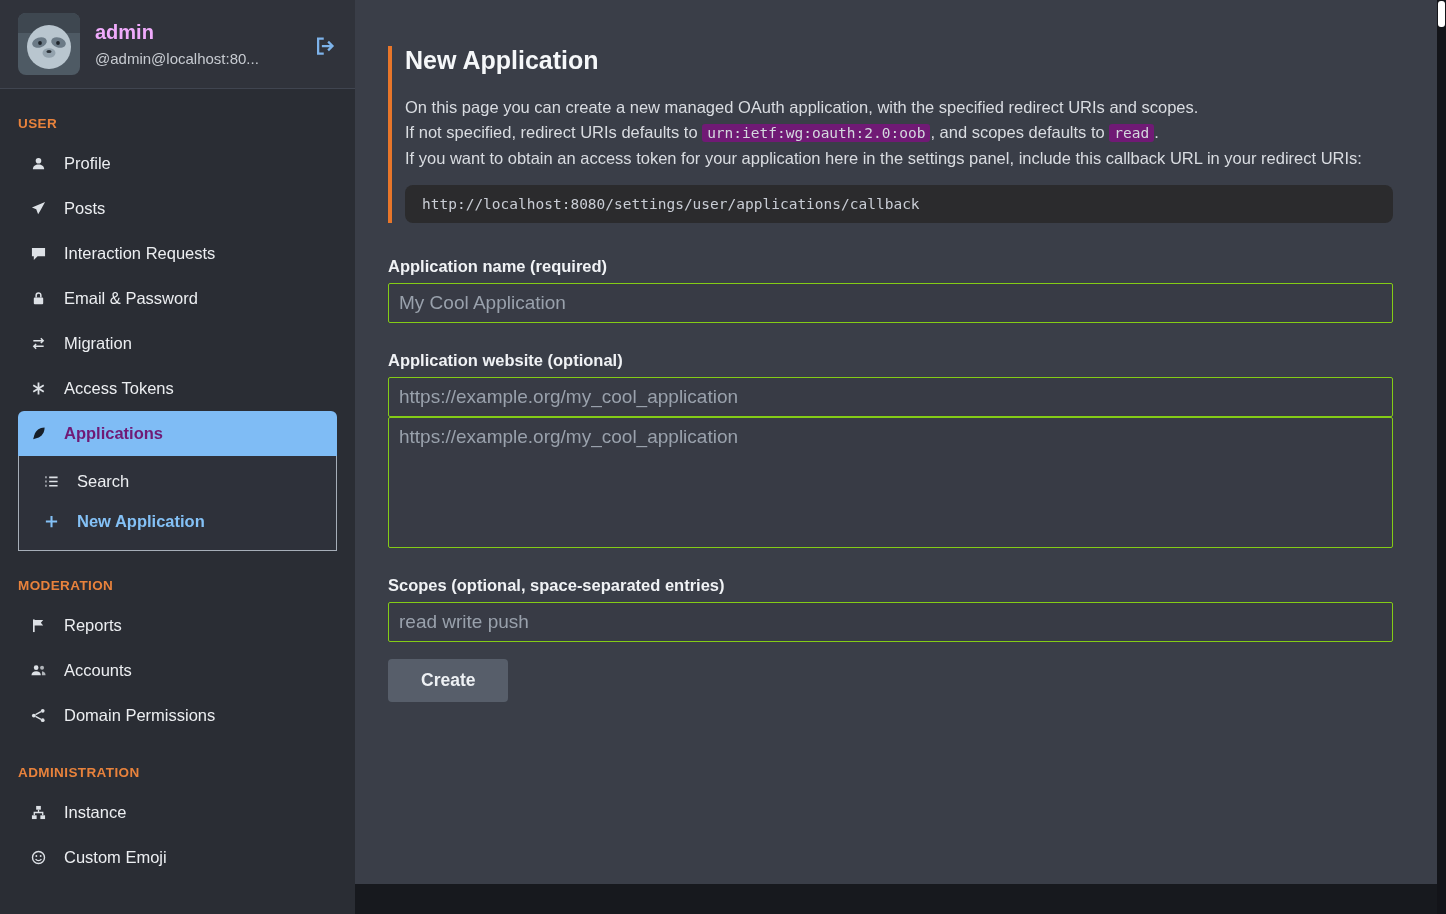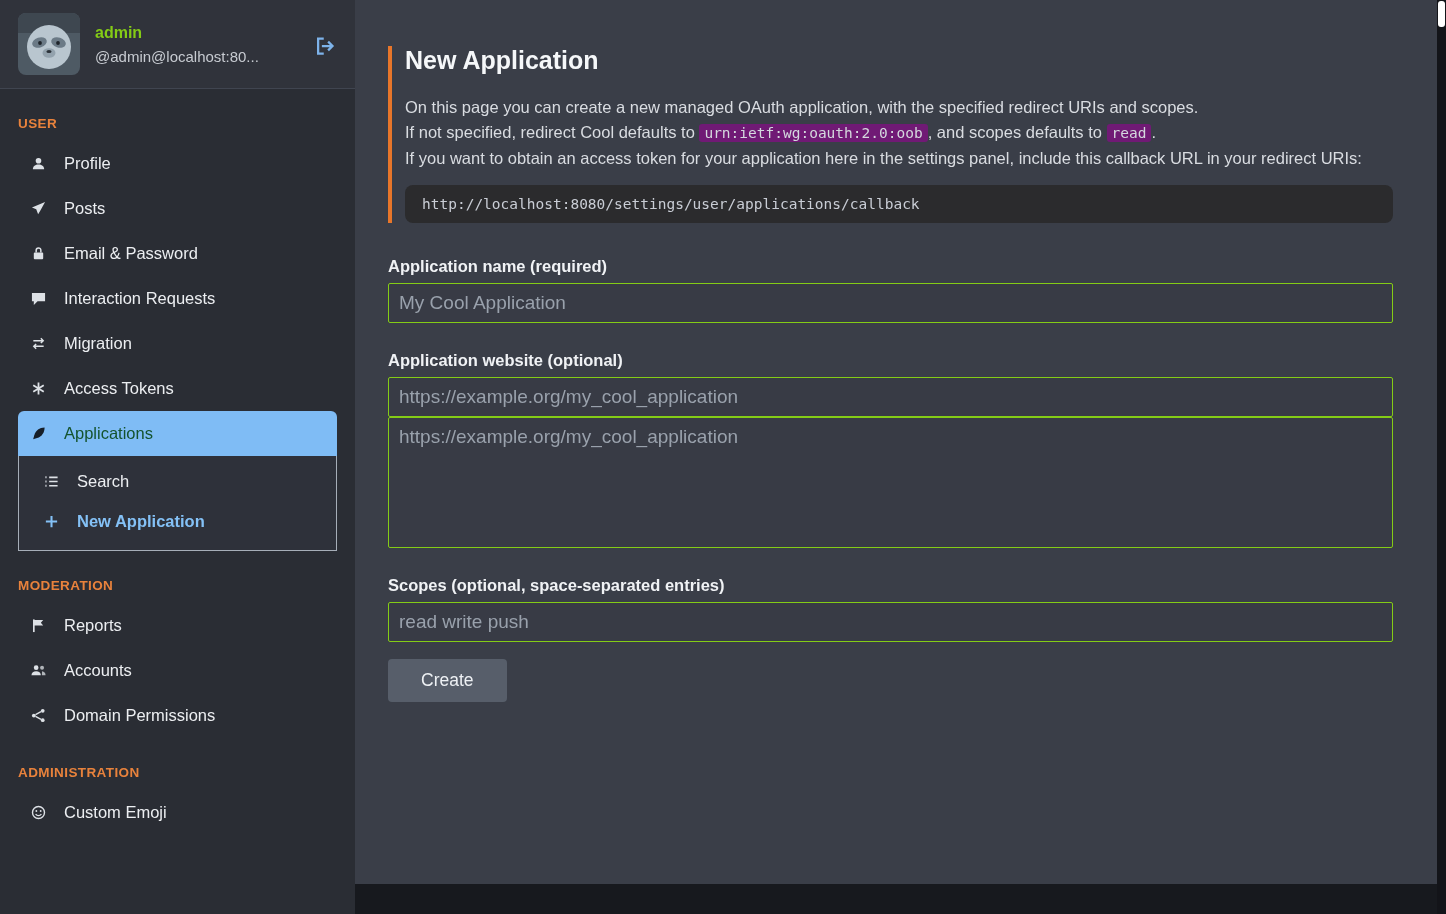--- a/index.html
+++ b/index.html
@@ -7,29 +7,29 @@
   body {
     width:1446px; height:914px; position:relative; overflow:hidden;
     background:#17191e; color:#e8eaed;
     font-family:"Liberation Sans", sans-serif;
   }
   
   .sidebar { position:absolute; left:0; top:0; width:355px; height:100%; background:#2a2d34; overflow:hidden; }
   .user-card { background:#30333b; border-bottom:1px solid #404550; padding:13px 18px; display:flex; align-items:center; gap:15px; position:relative; }
   .avatar { width:62px; height:62px; border-radius:8px; overflow:hidden; flex:0 0 auto; }
   .user-meta { min-width:0; }
-  .user-name { font-weight:bold; font-size:16px; color:#84cc16; margin-bottom:6px; }
+  .user-name { font-weight:bold; font-size:20px; color:#f0abfc; margin-bottom:6px; }
   .user-handle { font-size:15px; color:#c7cbd1; white-space:nowrap; }
   .logout { position:absolute; right:20px; top:36px; color:#7db3ea; width:20px; height:20px; cursor:pointer; }
   .logout svg { width:20px; height:20px; display:block; }
   .section-header { color:#e8823c; font-weight:bold; font-size:13.5px; letter-spacing:.4px; margin:27px 18px 10px; }
   .nav-item { display:flex; align-items:center; gap:17px; height:45px; margin:0 18px; padding:0 12px; font-size:16.5px; color:#eceef1; cursor:pointer; white-space:nowrap; }
   .nav-item .icon { width:17px; flex:0 0 17px; display:flex; justify-content:center; color:#dde1e6; }
   .icon svg { width:15px; height:15px; display:block; }
-  .nav-item.selected { background:#7fbcf5; color:#14532d; border-radius:6px 6px 0 0; font-weight:normal; }
+  .nav-item.selected { background:#7fbcf5; color:#701a75; border-radius:6px 6px 0 0; font-weight:bold; }
   .nav-item.selected .icon { color:#161e28; }
   .submenu { margin:0 18px; border:1px solid #a6aeb8; border-top:none; background:#2e313a; padding:5px 0 9px; }
   .submenu .nav-item { margin:0; padding:0 12px 0 24px; height:40px; }
   .subitem-new { color:#84c1f6; font-weight:bold; }
   .subitem-new .icon { color:#84c1f6; }
   
   .main { position:absolute; left:355px; top:0; width:1082px; height:884px; background:#3a3e48; padding:46px 44px 0 33px; overflow:hidden; }
   .hero { border-left:4px solid #e8762a; padding-left:13px; }
   h1.page-title { margin:0 0 20px; font-size:25px; color:#f5f7f9; font-weight:bold; }
   .intro-line { font-size:16.5px; color:#d9dce1; line-height:25px; }
@@ -37,21 +37,21 @@
   .code-block { margin:14px 0 0; background:#2b2b2d; border-radius:8px; padding:11px 17px; font-family:"DejaVu Sans Mono", monospace; font-size:14.5px; color:#c9cdd5; }
   .learn-link { display:inline-block; margin-top:22px; color:#7db1e8; font-size:16px; text-decoration:underline; cursor:pointer; }
   .form-label { font-weight:bold; font-size:16.5px; color:#f0f2f5; margin:28px 0 7px; }
   .form-label.first { margin-top:34px; }
   input.text-field, textarea.text-area {
     width:100%; background:#383b45; border:1px solid #84cc16; color:#fde047;
     font-size:19px; font-family:"Liberation Sans", sans-serif; padding:8px 10px; border-radius:2px; outline:none; display:block;
   }
   textarea.text-area { height:131px; resize:none; }
   ::placeholder { color:#99a1ac; opacity:1; }
-  .create-btn { margin-top:17px; background:#575e6a; color:#eef1f4; font-weight:normal; font-size:17.5px; border:none; border-radius:4px; padding:11px 33px; cursor:pointer; font-family:"Liberation Sans", sans-serif; }
+  .create-btn { margin-top:17px; background:#575e6a; color:#eef1f4; font-weight:bold; font-size:17.5px; border:none; border-radius:4px; padding:11px 33px; cursor:pointer; font-family:"Liberation Sans", sans-serif; }
   
   .scrollbar-track { position:absolute; right:0; top:0; width:9px; height:100%; background:#131419; }
   .scrollbar-thumb { position:absolute; top:1px; right:1px; width:7px; height:26px; background:#ffffff; border-radius:3px; cursor:pointer; }
 </style>
 </head>
 <body>
 
 <nav class="sidebar">
 
   <div class="user-card">
@@ -97,34 +97,34 @@
       <svg viewBox="0 0 16 16">
           <path d="M15 1L1 6.8l4.6 1.9L7.6 14 10 10.2 15 1z" fill="currentColor"></path>
         </svg>
     </span>
     <span>Posts</span>
   </div>
 
   <div class="nav-item">
     <span class="icon">
       <svg viewBox="0 0 16 16">
+          <path d="M1 2h14v9H7l-4 4v-4H1z" fill="currentColor"></path>
+        </svg>
+    </span>
+    <span>Interaction Requests</span>
+  </div>
+
+  <div class="nav-item">
+    <span class="icon">
+      <svg viewBox="0 0 16 16">
           <rect x="3" y="7" width="10" height="7" rx="1" fill="currentColor"></rect>
           <path d="M5.5 7V4.5a2.5 2.5 0 015 0V7" fill="none" stroke="currentColor" stroke-width="1.6"></path>
         </svg>
     </span>
     <span>Email &amp; Password</span>
-  </div>
-
-  <div class="nav-item">
-    <span class="icon">
-      <svg viewBox="0 0 16 16">
-          <path d="M1 2h14v9H7l-4 4v-4H1z" fill="currentColor"></path>
-        </svg>
-    </span>
-    <span>Interaction Requests</span>
   </div>
 
   <div class="nav-item">
     <span class="icon">
       <svg viewBox="0 0 16 16" fill="none" stroke="currentColor" stroke-width="1.6">
           <path d="M2.5 5h10M10.5 2.5L13 5l-2.5 2.5"></path>
           <path d="M13.5 11h-10M5.5 8.5L3 11l2.5 2.5"></path>
         </svg>
     </span>
     <span>Migration</span>
@@ -200,20 +200,31 @@
           <circle cx="12.5" cy="3" r="2" fill="currentColor"></circle>
           <circle cx="12.5" cy="13" r="2" fill="currentColor"></circle>
           <path d="M4.8 7l5.9-3.2M4.8 9l5.9 3.2" stroke="currentColor" stroke-width="1.5"></path>
         </svg>
     </span>
     <span>Domain Permissions</span>
   </div>
 
   <div class="section-header">ADMINISTRATION</div>
 
+  <div class="nav-item">
+    <span class="icon">
+      <svg viewBox="0 0 16 16">
+          <rect x="5.5" y="1" width="5" height="4" fill="currentColor"></rect>
+          <rect x="1" y="11" width="5" height="4" fill="currentColor"></rect>
+          <rect x="10" y="11" width="5" height="4" fill="currentColor"></rect>
+          <path d="M8 5v3M3.5 11V8h9v3" stroke="currentColor" stroke-width="1.4" fill="none"></path>
+        </svg>
+    </span>
+    <span>Instance</span>
+  </div>
 
   <div class="nav-item">
     <span class="icon">
       <svg viewBox="0 0 16 16">
           <circle cx="8" cy="8" r="6.4" fill="none" stroke="currentColor" stroke-width="1.5"></circle>
           <circle cx="5.7" cy="6.4" r="1" fill="currentColor"></circle>
           <circle cx="10.3" cy="6.4" r="1" fill="currentColor"></circle>
           <path d="M4.9 9.6c.8 1.2 1.9 1.8 3.1 1.8s2.3-.6 3.1-1.8" fill="none" stroke="currentColor" stroke-width="1.4"></path>
         </svg>
     </span>
@@ -221,21 +232,21 @@
   </div>
 
 </nav>
 
 <main class="main">
 
   <div class="hero">
     <h1 class="page-title">New Application</h1>
     <div class="intro-line">On this page you can create a new managed OAuth application, with the specified redirect URIs and scopes.</div>
     <div class="intro-line">
-      <span>If not specified, redirect Cool defaults to </span><span class="inline-code">urn:ietf:wg:oauth:2.0:oob</span><span>, and scopes defaults to </span><span class="inline-code">read</span><span>.</span>
+      <span>If not specified, redirect URIs defaults to </span><span class="inline-code">urn:ietf:wg:oauth:2.0:oob</span><span>, and scopes defaults to </span><span class="inline-code">read</span><span>.</span>
     </div>
     <div class="intro-line">If you want to obtain an access token for your application here in the settings panel, include this callback URL in your redirect URIs:</div>
     <div class="code-block">http://localhost:8080/settings/user/applications/callback</div>
   </div>
 
   <div class="form-label first">Application name (required)</div>
   <input class="text-field" type="text" placeholder="My Cool Application" style="">
 
   <div class="form-label">Application website (optional)</div>
   <input class="text-field" type="text" placeholder="https://example.org/my_cool_application" style="">

